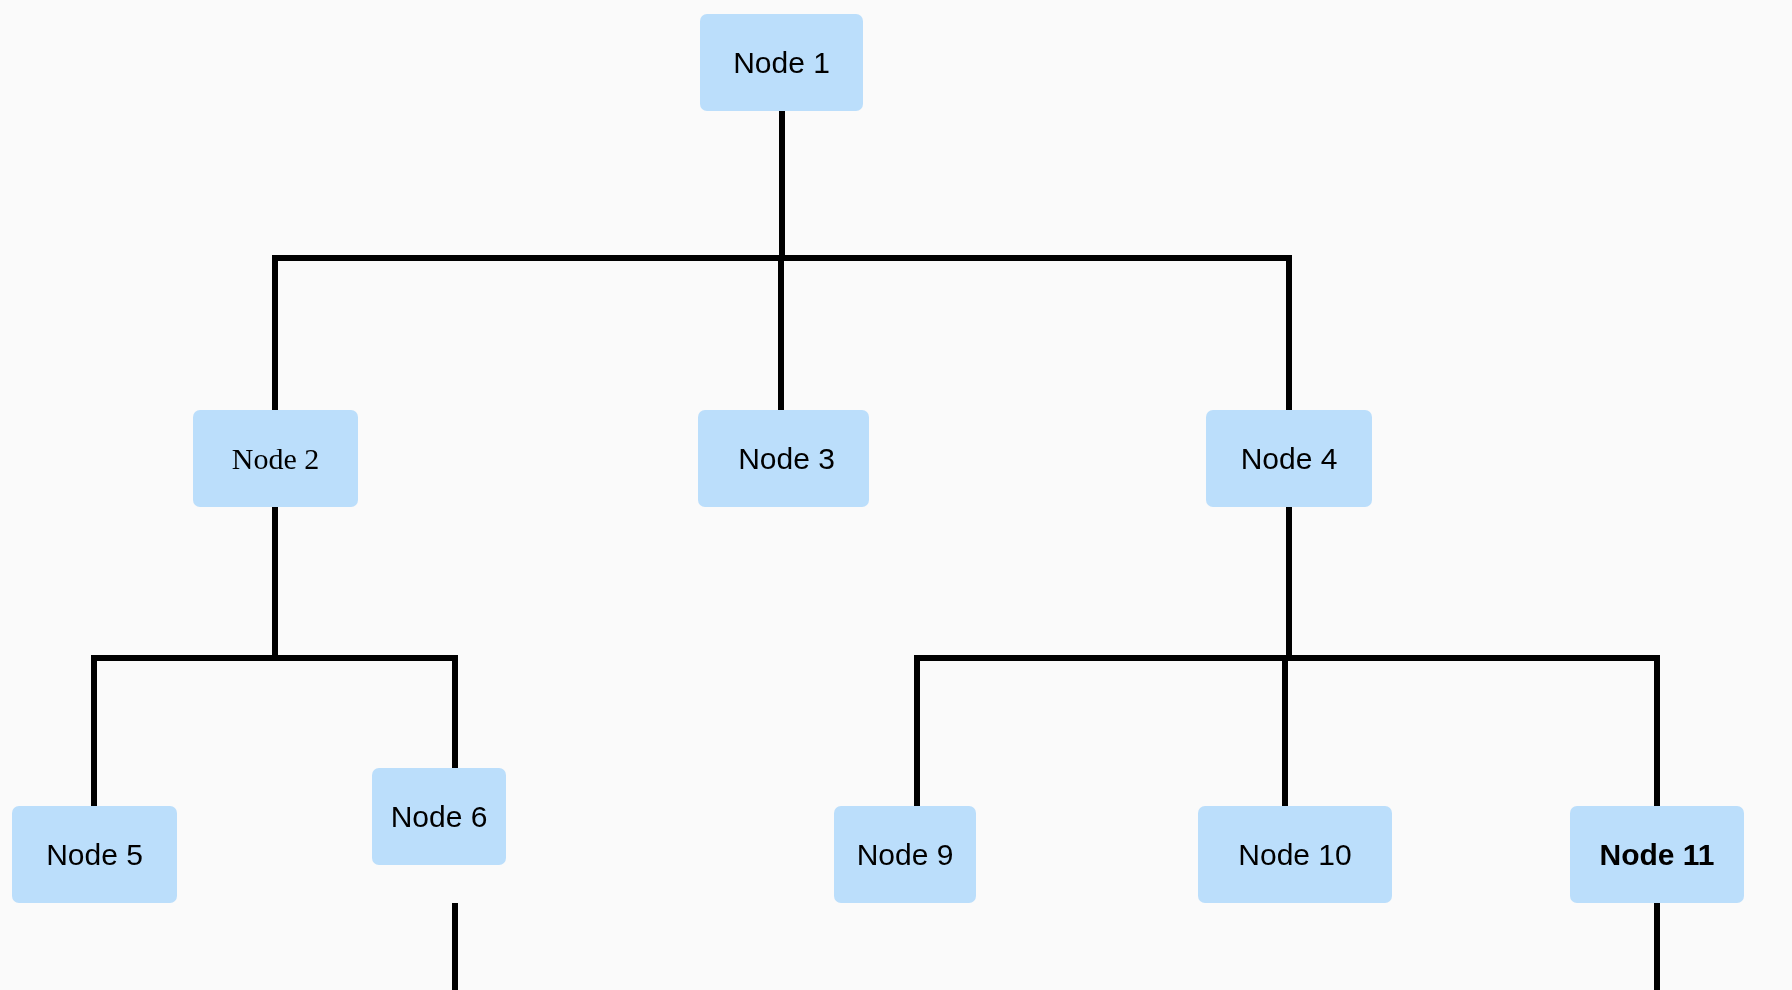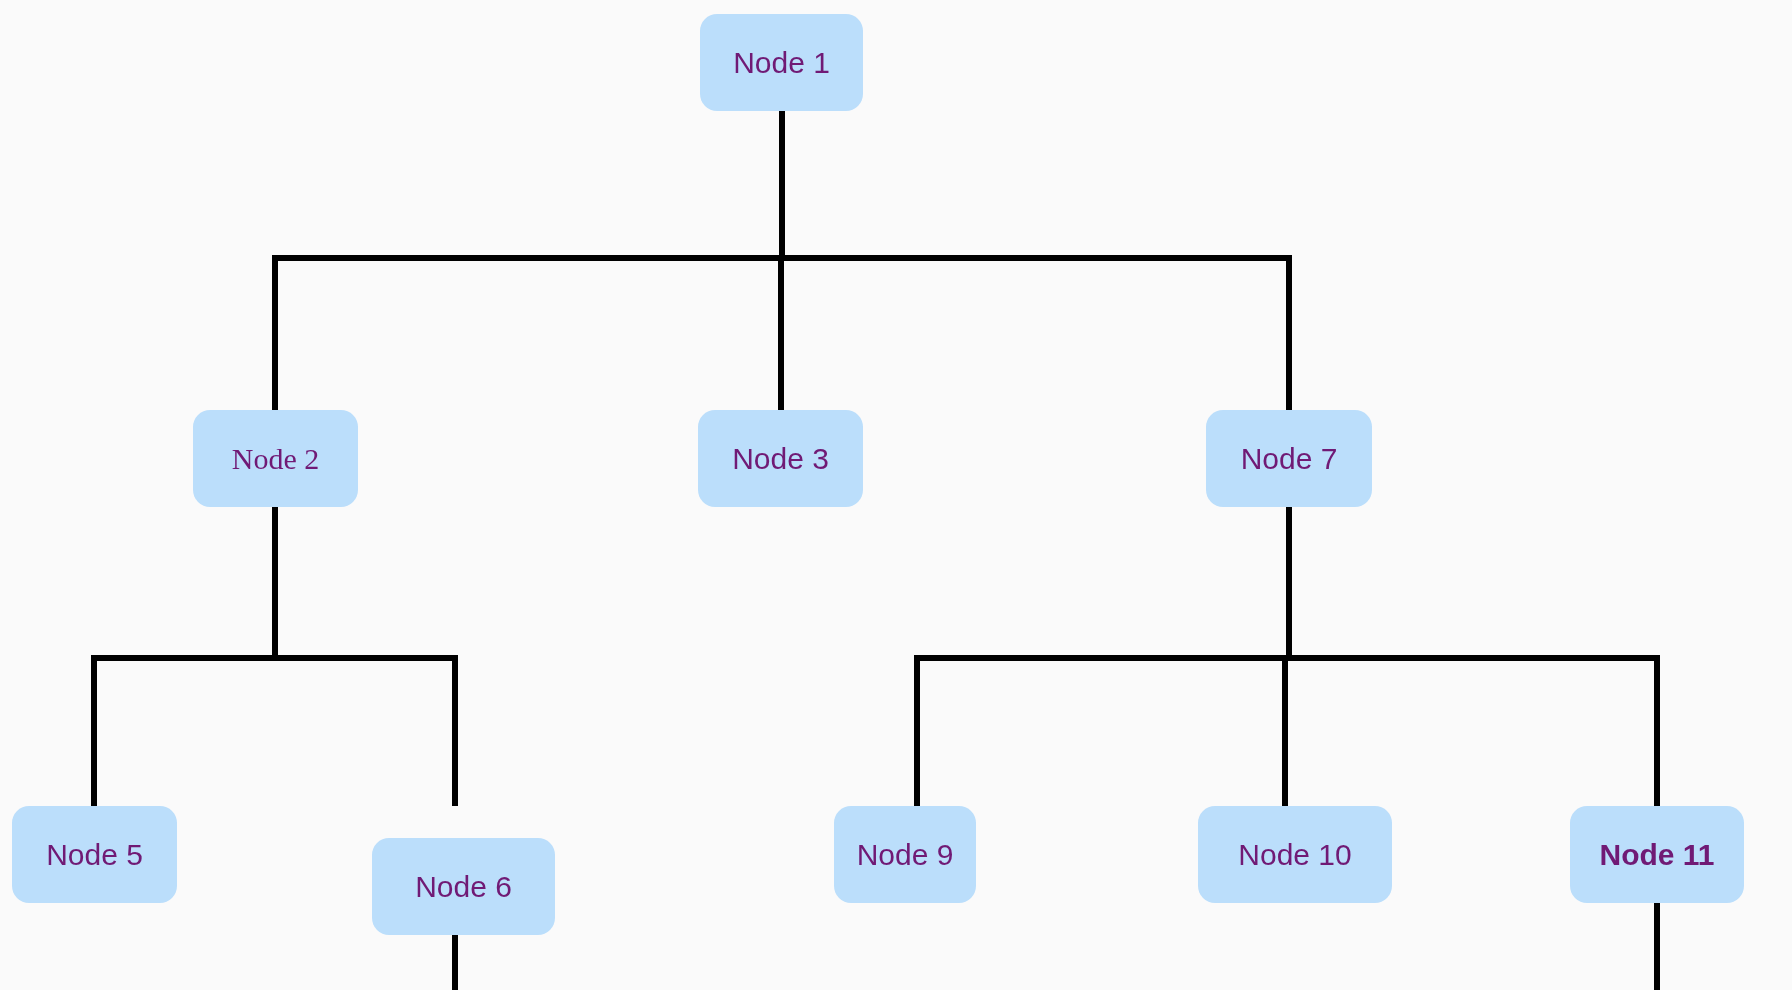--- a/index.html
+++ b/index.html
@@ -26,27 +26,27 @@
     stroke: #000000;
     stroke-width: 6;
     stroke-linejoin: miter;
     stroke-linecap: butt;
   }
   .node {
     position: absolute;
     z-index: 2;
     height: 97px;
     background: #bbdefb;
-    border-radius: 17px;
+    border-radius: 7px;
     display: flex;
     align-items: center;
     justify-content: center;
     font-size: 30px;
     font-weight: 400;
-    color: #701a75;
+    color: #000000;
     white-space: nowrap;
     cursor: default;
   }
 </style>
 </head>
 <body>
 
 <div class="stage">
 
   <svg class="edges" width="1792" height="990" viewBox="0 0 1792 990">
@@ -58,22 +58,22 @@
     <path d="M1289 507 V658 H917 V806"></path>
     <path d="M1289 507 V658 H1285 V806"></path>
     <path d="M1289 507 V658 H1657 V806"></path>
     <path d="M455 903 V992"></path>
     <path d="M1657 903 V992"></path>
   </svg>
 
   <div class="node" style="left:700px;  top:14px;  width:163px;">Node 1</div>
 
   <div class="node" style="left:193px;  top:410px; width:165px;font-family:Liberation Serif, serif;">Node 2</div>
-  <div class="node" style="left:698px;  top:410px; width:165px;">Node 3</div>
-  <div class="node" style="left:1206px; top:410px; width:166px;">Node 7</div>
+  <div class="node" style="left:698px;  top:410px; width:165px;padding-left:6px;">Node 3</div>
+  <div class="node" style="left:1206px; top:410px; width:166px;">Node 4</div>
 
   <div class="node" style="left:12px;   top:806px; width:165px;text-align:center;">Node 5</div>
-  <div class="node" style="left:372px;  top:838px; width:183px;">Node 6</div>
+  <div class="node" style="left:372px;  top:768px; width:134px;">Node 6</div>
   <div class="node" style="left:834px;  top:806px; width:142px;">Node 9</div>
   <div class="node" style="left:1198px; top:806px; width:194px;">Node 10</div>
   <div class="node" style="left:1570px; top:806px; width:174px;font-weight:bold;">Node 11</div>
 
 </div>
 
 </body></html>

